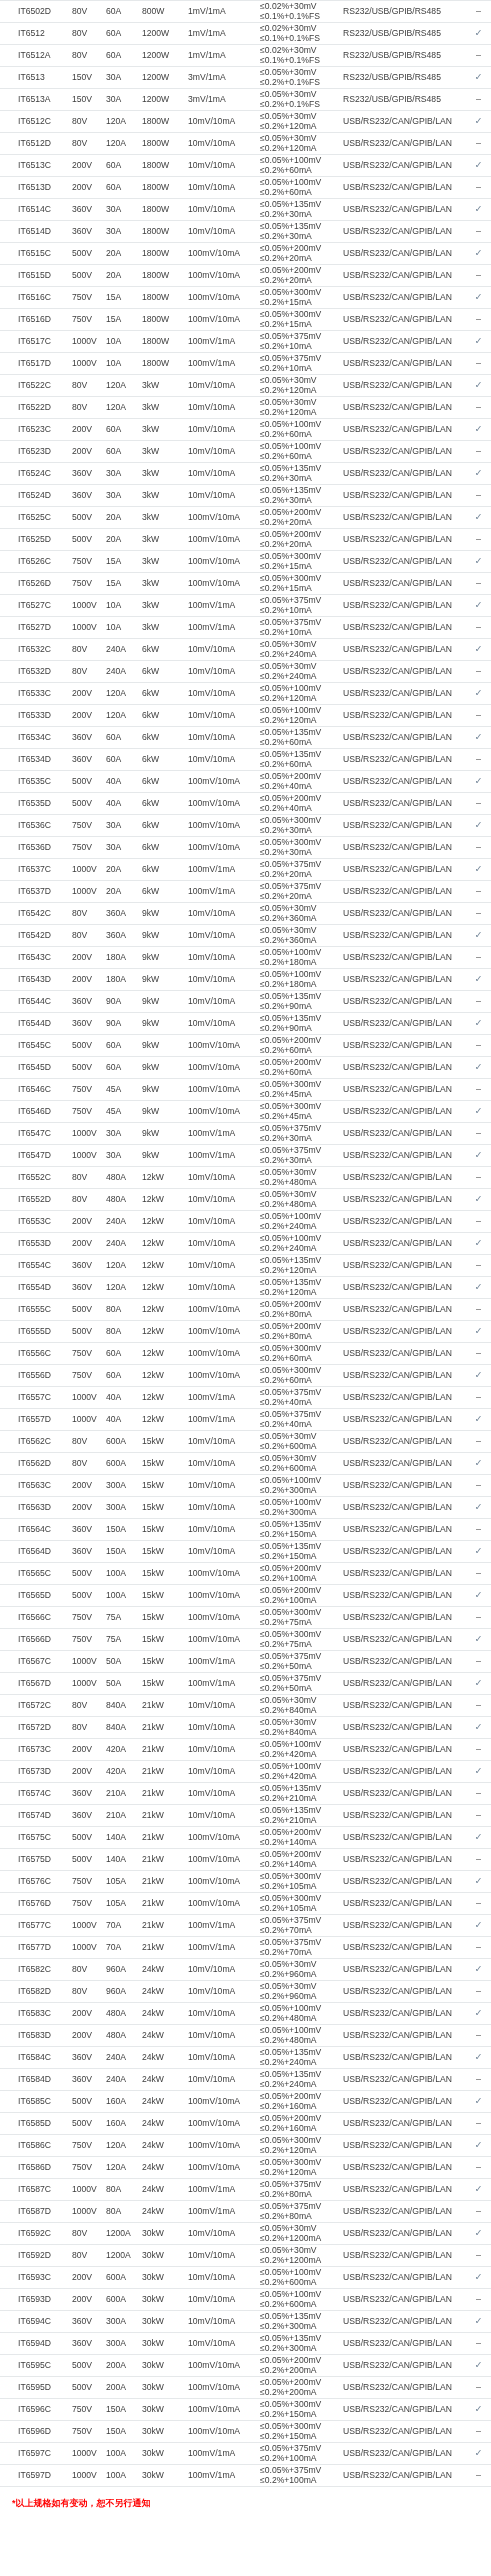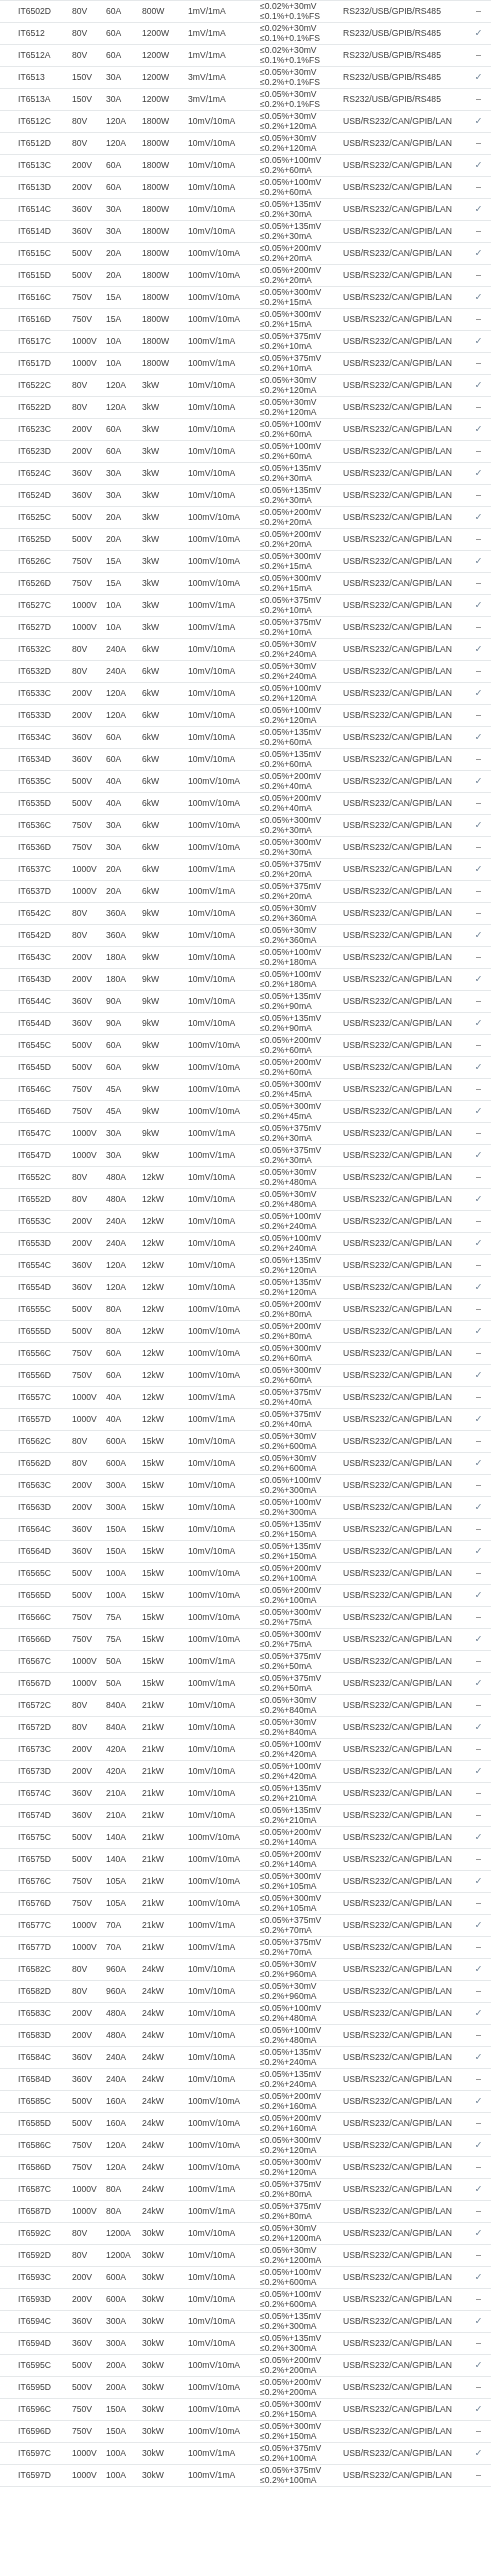--- a/index.html
+++ b/index.html
@@ -1491,14 +1491,15 @@
         <div class="cell c-power">30kW</div>
         <div class="cell c-res">100mV/1mA</div>
         <div class="cell c-acc">
           <div>≤0.05%+375mV</div>
           <div>≤0.2%+100mA</div>
         </div>
         <div class="cell c-if">USB/RS232/CAN/GPIB/LAN</div>
         <div class="cell c-flag"><span class="flag-dash">–</span></div>
       </div>
     </div>
+  <div class="footnote">*以上规格如有变动，恕不另行通知</div>
 </div>
 
 
 </body></html>

